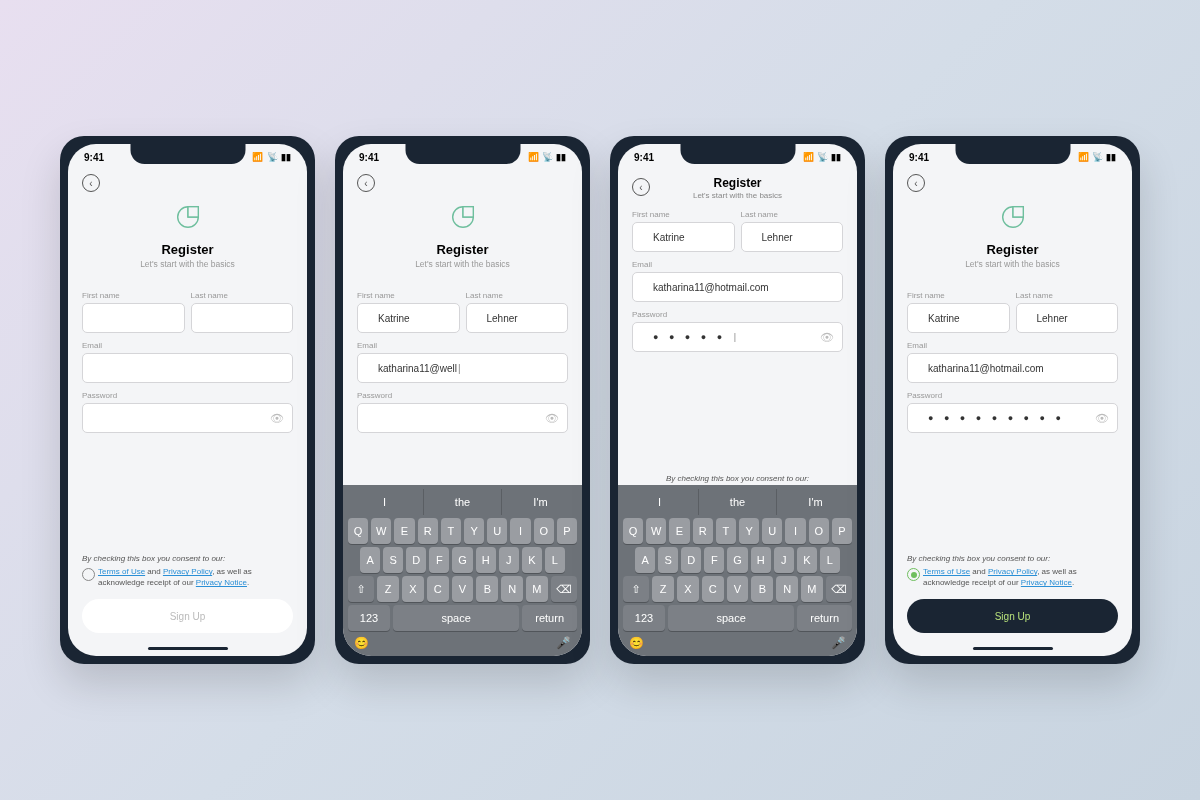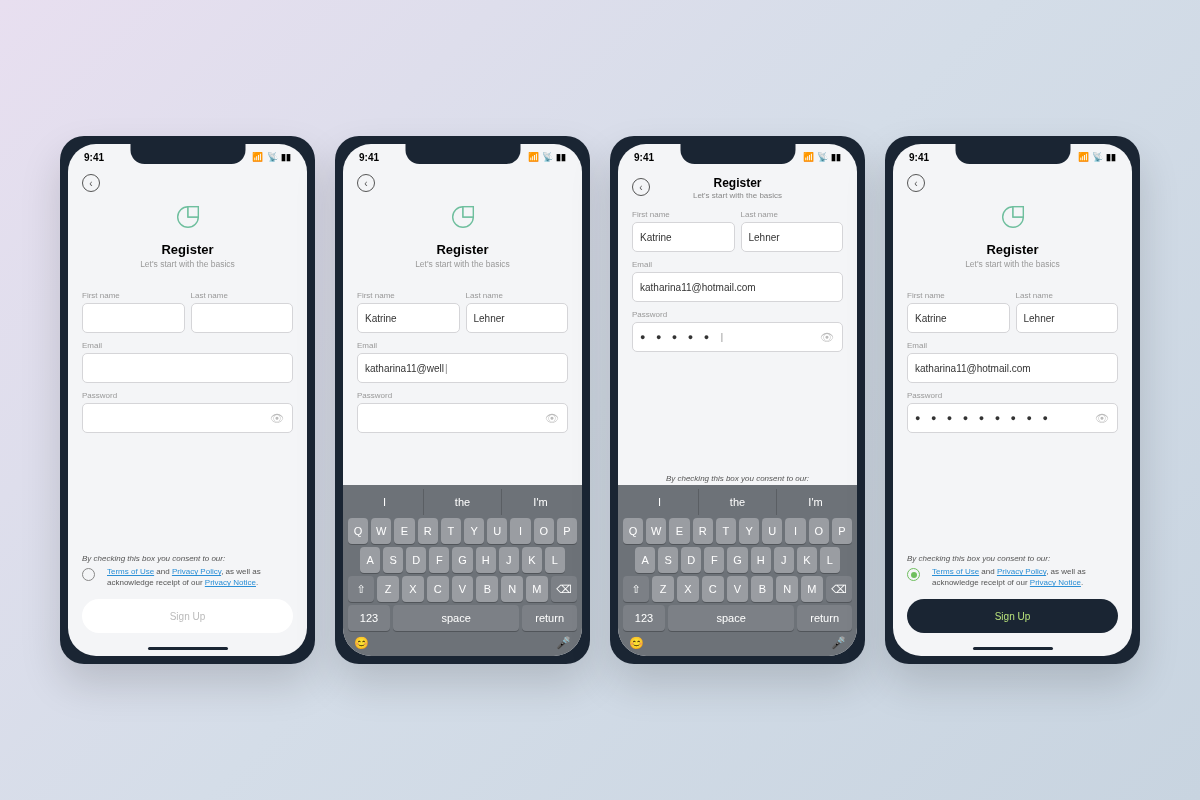--- a/index.html
+++ b/index.html
@@ -91,34 +91,34 @@
   .row2 { display: flex; gap: 6px; }
   .row2 > .field { flex: 1; }
   .field-label {
     font-size: 8px; color: #999; margin-bottom: 3px;
   }
   .input {
     border: 1px solid #d5d5d8;
     background: #fff;
     border-radius: 5px;
     height: 30px;
-    padding: 0 7px;
+    padding: 0 20px;
     font-size: 10px;
     color: #333;
     display: flex;
     align-items: center;
     position: relative;
   }
   .input .eye {
     position: absolute; right: 8px; top: 50%; transform: translateY(-50%);
     color: #bbb; font-size: 11px;
   }
   .consent-block { padding: 0 14px; }
   .consent-lead { font-size: 8px; color: #555; margin-bottom: 4px; font-style: italic; }
-  .consent-row { display: flex; gap: 12px; align-items: flex-start; }
+  .consent-row { display: flex; gap: 3px; align-items: flex-start; }
   .check {
     width: 13px; height: 13px; border: 1.5px solid #888; border-radius: 50%;
     flex-shrink: 0; margin-top: 1px;
     display:flex;align-items:center;justify-content:center;
   }
   .check.on { border-color: #6fbf5e; }
   .check.on::after { content:""; width:6px;height:6px;border-radius:50%;background:#6fbf5e; }
   .consent-text { font-size: 8px; color: #555; line-height: 1.35; }
   .consent-text .lnk { color: #2a8fd6; text-decoration: underline; }
   .signup {

